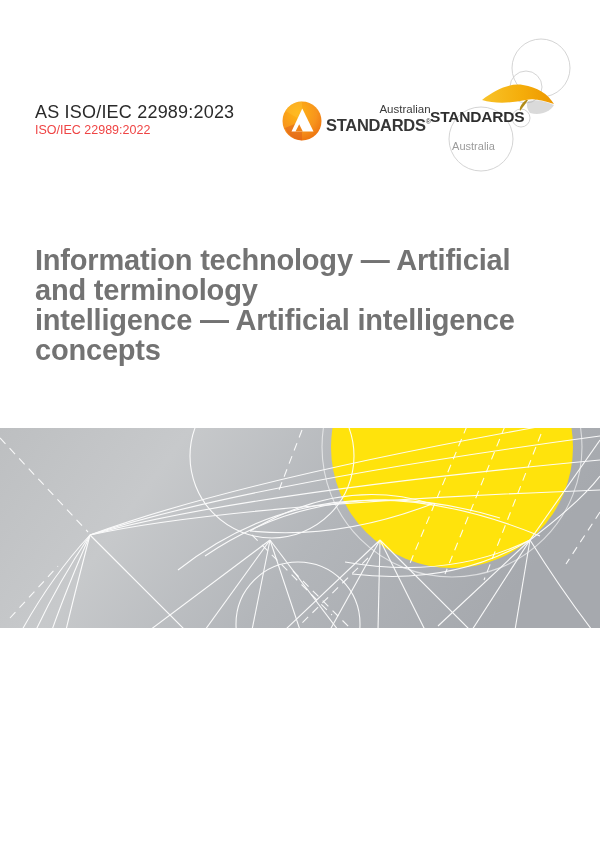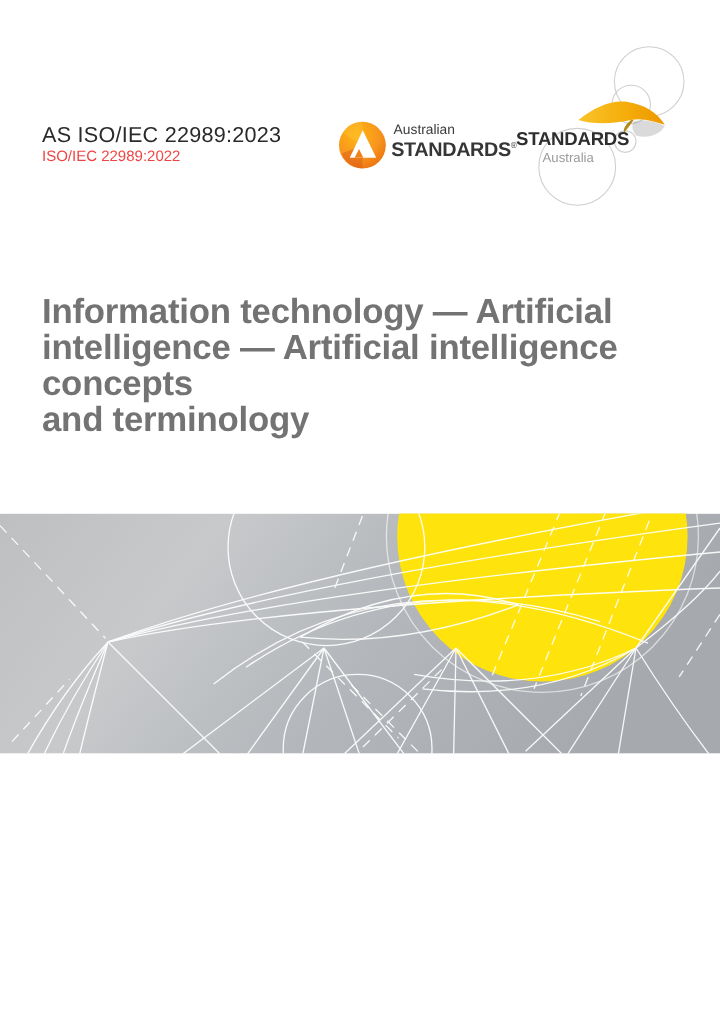--- a/index.html
+++ b/index.html
@@ -5,28 +5,28 @@
   html,body{margin:0;padding:0;background:#ffffff;}
   .page{position:relative;width:600px;height:849px;background:#ffffff;overflow:hidden;
         font-family:"Liberation Sans", sans-serif;}
   .abs{position:absolute;}
 
   .code-main{left:35px;top:102px;font-size:18px;color:#2a2a2a;letter-spacing:0.2px;}
   .code-sub{left:35px;top:123px;font-size:12.5px;color:#ef4444;}
 
   .as-logo-svg{left:281px;top:100px;}
   .as-logo-text{left:326px;top:104px;line-height:1;}
-  .as-logo-line1{font-size:11.5px;color:#3a3a3a;margin-left:2px;}
+  .as-logo-line1{font-size:11.5px;color:#3a3a3a;margin-left:13px;text-align:right;}
   .as-logo-line2{font-size:16.5px;font-weight:bold;color:#363636;letter-spacing:-0.3px;margin-top:1px;}
   .as-logo-reg{font-size:7px;vertical-align:7px;font-weight:normal;}
 
   .sa-logo-svg{left:440px;top:35px;}
   .sa-logo-text{left:430px;top:109px;width:87px;text-align:center;line-height:1;}
   .sa-logo-line1{font-size:15.5px;font-weight:bold;color:#2e2e2e;letter-spacing:-0.2px;}
-  .sa-logo-line2{font-size:11px;color:#9b9b9b;margin-top:2px;}
+  .sa-logo-line2{font-size:11px;color:#9b9b9b;margin-top:16px;}
 
   .title{left:35px;top:245px;width:545px;font-size:29px;font-weight:bold;
          color:#737373;line-height:30px;letter-spacing:-0.2px;}
 
   .banner{left:0;top:428px;width:600px;height:200px;}
 </style>
 </head>
 <body>
 
 <div class="page">
@@ -71,22 +71,22 @@
     <path d="M42,65 C56,54 70,48 83,50 C97,52 108,59 114,69 C104,66 95,63 86,65 C72,68 55,69 42,65 Z" fill="url(#goldGrad)"></path>
     <path d="M86,65 C82,68 79,72 80,76 C83,72 86,68 88,65 Z" fill="#a97f00" opacity="0.9"></path>
   </svg>
   <div class="abs sa-logo-text">
     <div class="sa-logo-line1">STANDARDS</div>
     <div class="sa-logo-line2">Australia</div>
   </div>
 
   <div class="abs title">
     <div>Information technology — Artificial</div>
+    <div>and terminology</div>
     <div>intelligence — Artificial intelligence concepts</div>
-    <div>and terminology</div>
   </div>
 
   <svg class="abs banner" width="600" height="200" viewBox="0 0 600 200">
     <defs>
       <linearGradient id="bannerGrad" x1="0" y1="0" x2="1" y2="0.25">
         <stop offset="0" stop-color="#bdbfc1"></stop>
         <stop offset="0.3" stop-color="#c7c9cb"></stop>
         <stop offset="0.62" stop-color="#b3b6ba"></stop>
         <stop offset="1" stop-color="#a6a9ae"></stop>
       </linearGradient>

